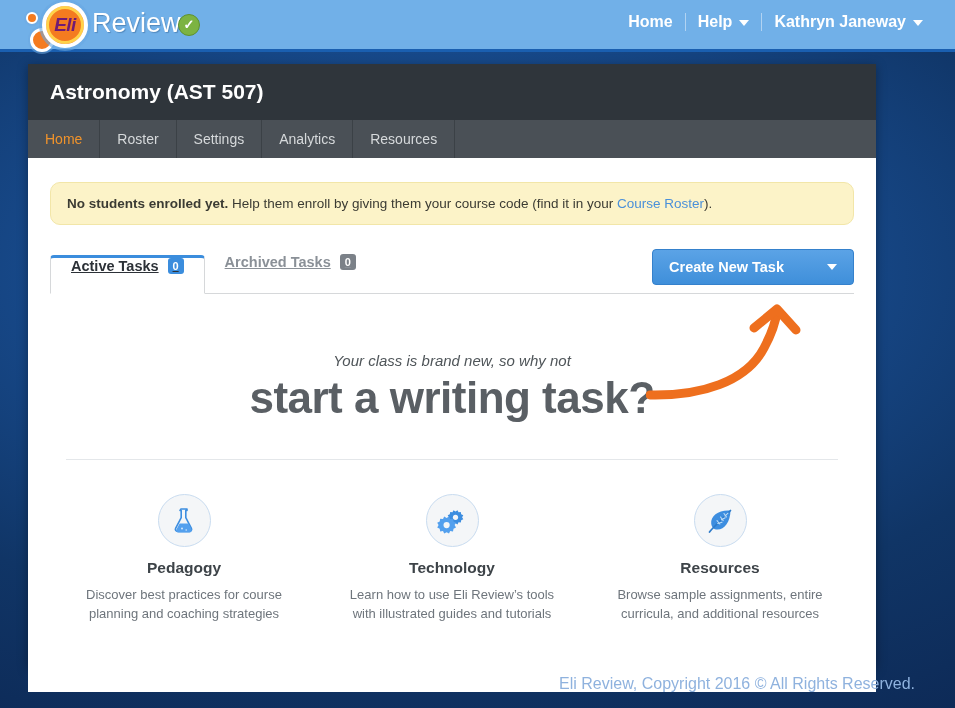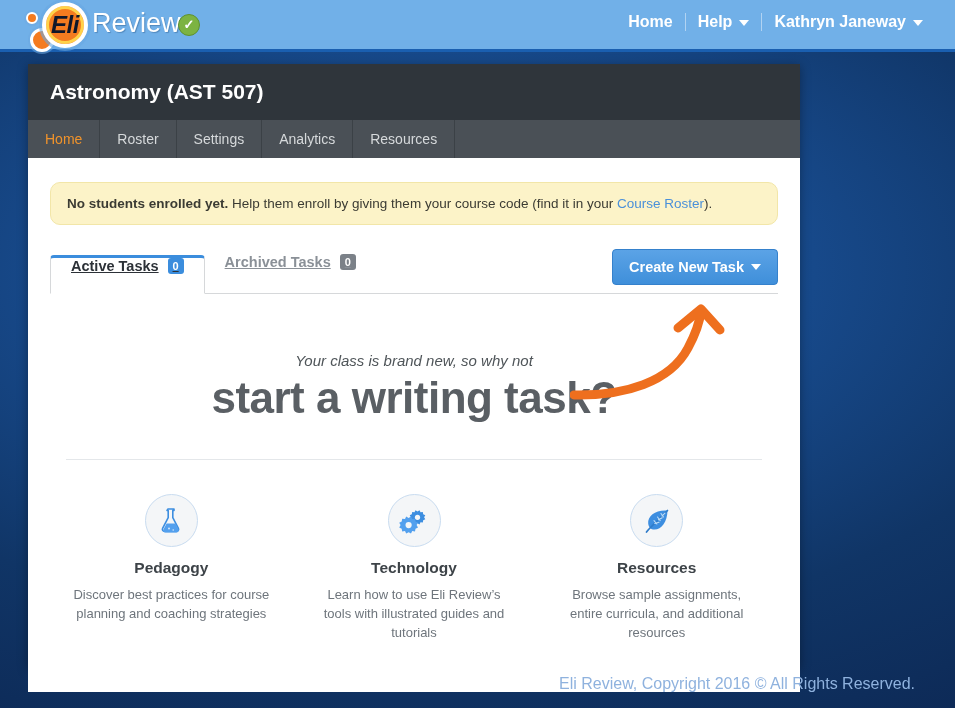--- a/index.html
+++ b/index.html
@@ -55,24 +55,24 @@
     border-width: 3px;
   }
   #bubble-lg {
     left: 24px; top: 4px;
     width: 46px; height: 46px;
     border: 4px solid #ffffff;
     box-shadow: 0 0 0 3px rgba(105,168,226,0.6), inset 0 0 0 3px #ffd24a;
     display: flex; align-items: center; justify-content: center;
   }
   #logo-eli {
-    font-size: 24px;
+    font-size: 19px;
     font-weight: bold;
     font-style: italic;
-    color: #0f172a;
+    color: #701a75;
     letter-spacing: -0.5px;
     line-height: 1;
     margin-top: -1px;
   }
   #logo-review {
     position: absolute;
     left: 74px;
     top: 12px;
     font-size: 27px;
     color: #ffffff;
@@ -124,21 +124,21 @@
     border-top: 6px solid #ffffff;
     margin-left: 7px;
     vertical-align: middle;
   }
 
   
   #card {
     position: absolute;
     left: 28px;
     top: 64px;
-    width: 772px;
+    width: 848px;
     height: 604px;
     background: #ffffff;
     box-shadow: 0 2px 10px rgba(0,0,0,0.35);
   }
 
   #course-header {
     height: 56px;
     background: #2f353b;
     display: flex;
     align-items: center;
@@ -244,20 +244,21 @@
     border: 1px solid #3581cc;
     border-radius: 4px;
     color: #ffffff;
     font-size: 14.5px;
     font-weight: bold;
     padding: 9px 16px;
     cursor: pointer;
     display: flex;
     align-items: center;
     white-space: nowrap;
+    gap: 36px;
   }
 
   
   #hero {
     position: relative;
     text-align: center;
     padding-top: 58px;
   }
   #hero-pre {
     font-size: 15px;

